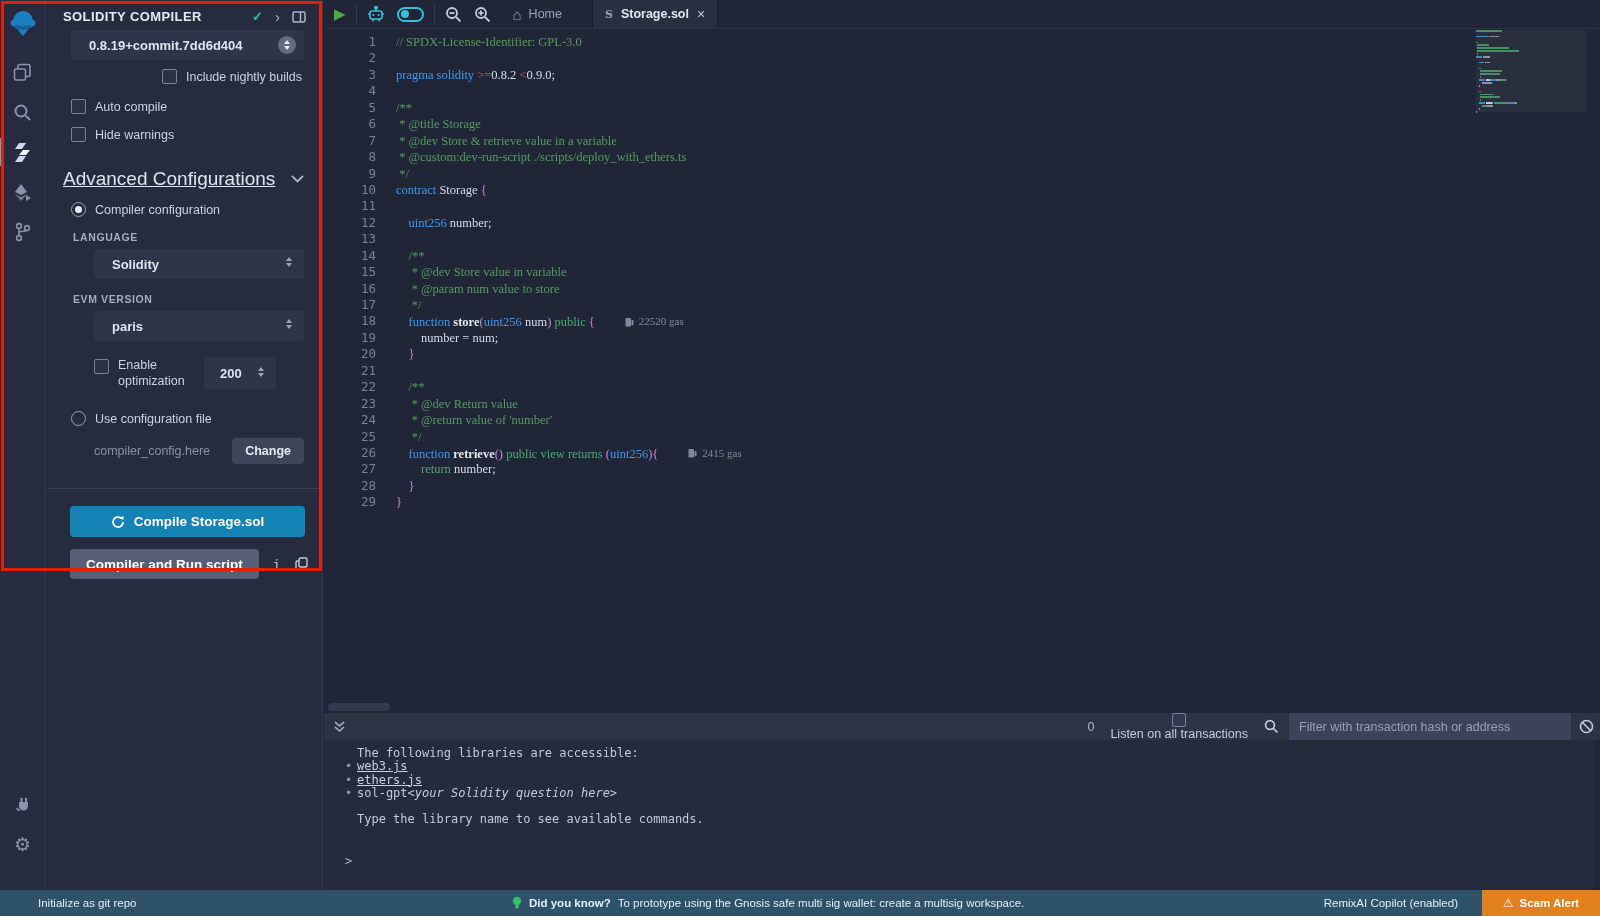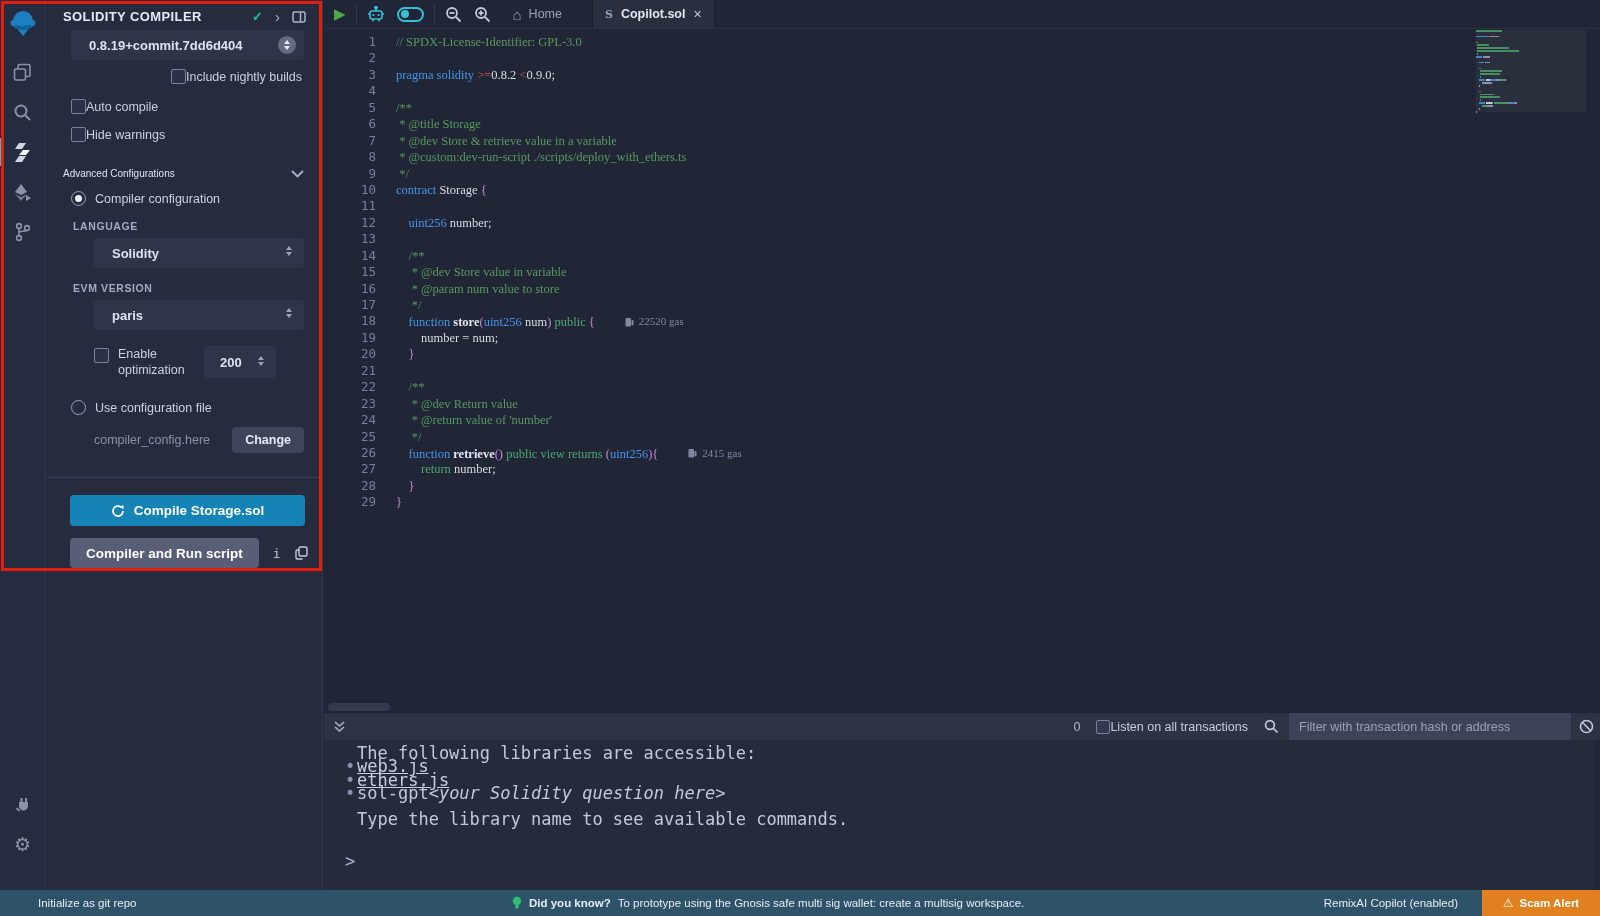--- a/index.html
+++ b/index.html
@@ -27,26 +27,26 @@
   .plus-glyph { color:#c3c9d8; font-size:15px; cursor:pointer; }
   .select-box { position:relative; margin:2px 18px 0 24px; height:30px; background:#2f3549; border-radius:4px; display:flex; align-items:center; padding:0 30px 0 18px; cursor:pointer; }
   .select-box .val { font-size:13px; color:#dfe3ee; font-weight:bold; }
   .sel-circle { position:absolute; right:8px; top:6px; width:18px; height:18px; border-radius:50%; background:#646b80; display:flex; flex-direction:column; align-items:center; justify-content:center; }
   .tri { width:0; height:0; border-left:3.5px solid transparent; border-right:3.5px solid transparent; }
   .tri.up { border-bottom:4px solid #e8ecf5; margin-bottom:2px; }
   .tri.dn { border-top:4px solid #e8ecf5; }
   .sel-arrows { position:absolute; right:12px; top:8px; display:flex; flex-direction:column; align-items:center; }
   .sel-arrows .tri.up { border-bottom-color:#9aa2b8; }
   .sel-arrows .tri.dn { border-top-color:#9aa2b8; }
-  .chkrow { display:flex; align-items:center; padding-left:24px; margin-top:13px; }
+  .chkrow { display:flex; align-items:center; gap:9px; padding-left:24px; margin-top:13px; }
   .chkrow.right { justify-content:flex-end; padding-right:20px; margin-top:9px; }
   .checkbox { width:15px; height:15px; border:1px solid #7a8299; border-radius:2px; background:#2c3245; cursor:pointer; flex:none; }
   .chk-label { font-size:12.5px; color:#ccd1e0; cursor:pointer; }
   .adv-head { display:flex; align-items:center; padding:0 18px 0 16px; margin-top:26px; cursor:pointer; }
-  .adv-title { flex:1; font-size:10px; color:#dfe3ee; }
+  .adv-title { flex:1; font-size:19px; color:#dfe3ee;text-decoration:underline; }
   .radiorow { display:flex; align-items:center; gap:9px; padding-left:24px; margin-top:12px; cursor:pointer; }
   .radio { width:15px; height:15px; border-radius:50%; border:1px solid #9aa2b8; background:transparent; position:relative; flex:none; }
   .radio.sel::after { content:""; position:absolute; left:3px; top:3px; width:7px; height:7px; border-radius:50%; background:#e8ecf5; }
   .sub { padding-left:26px; }
   .field-label { font-size:10.5px; color:#a3abc2; letter-spacing:.6px; font-weight:bold; margin-top:14px; }
   .select-box.sub-sel { margin:6px 18px 0 47px; }
   .opt-row { display:flex; align-items:flex-start; margin-top:16px; padding-left:47px; padding-right:20px; }
   .opt-label { font-size:12.5px; color:#ccd1e0; line-height:16px; margin-left:9px; flex:1; }
   .num-input { position:relative; width:72px; height:32px; background:#2f3549; border-radius:4px; display:flex; align-items:center; padding-left:16px; }
   .num-input .val { font-size:13px; color:#dfe3ee; font-weight:bold; }
@@ -89,27 +89,27 @@
   .mm-slider { position:absolute; left:0; right:0; top:0; height:82px; background:rgba(255,255,255,.045); }
   .mm-line { height:2px; margin-bottom:.9px; display:flex; }
   .mm-seg { height:1.6px; }
   .hscroll-thumb { position:absolute; left:4px; bottom:2px; width:62px; height:8px; background:#343a4d; border-radius:4px; }
 
   
   .term-bar { position:absolute; left:324px; top:713px; right:0; height:27px; background:#2e3344; display:flex; align-items:center; padding:0 6px 0 10px; }
   .term-expand { color:#aab2c8; display:flex; flex-direction:column; line-height:5px; cursor:pointer; margin-right:8px; }
   .term-bar .spacer { flex:1; }
   .tx-count { color:#b3b9c9; font-size:12.5px; margin-right:16px; }
-  .listen-row { display:flex; align-items:center; margin-right:16px; }
+  .listen-row { display:flex; align-items:center; margin-right:16px;flex-direction:column; }
   .listen-label { color:#c8cde0; font-size:12.5px; }
   .term-search-icon { margin-right:10px; cursor:pointer; }
   .filter-input { width:282px; height:27px; background:#3c4257; border:none; color:#dfe3ee; font-size:12.5px; padding:0 10px; font-family:inherit; }
   .filter-input::placeholder { color:#9aa1b5; }
   .clear-icon { margin-left:8px; cursor:pointer; }
-  .terminal { position:absolute; left:324px; top:740px; right:6px; height:150px; background:#262b3c; font-family:"DejaVu Sans Mono",monospace; font-size:17px; line-height:13.3px; color:#c3c9d8; padding:7px 0 0 21px; }
+  .terminal { position:absolute; left:324px; top:740px; right:6px; height:150px; background:#262b3c; font-family:"DejaVu Sans Mono",monospace; font-size:12px; line-height:13.3px; color:#c3c9d8; padding:7px 0 0 21px; }
   .t-line { height:13.3px; display:flex; align-items:center; }
   .t-indent { padding-left:12px; }
   .t-bullet { color:#8a93ab; width:12px; flex:none; }
   .t-link { color:#c8cde0; text-decoration:underline; cursor:pointer; }
   .t-italic { font-style:italic; }
   .t-tip { margin-top:13.3px; }
   .t-prompt { margin-top:28px; color:#aab2c8; }
 
   
   .status-bar { position:absolute; left:0; bottom:0; width:1600px; height:26px; background:#2e5268; display:flex; align-items:center; }
@@ -327,21 +327,21 @@
           <line x1="7" y1="4.5" x2="7" y2="9.5"></line>
       </svg>
     </div>
     <div class="home-item">
       <span class="home-glyph">⌂</span>
       <span>Home</span>
     </div>
     <div style="width:18px;"></div>
     <div class="tab">
       <span class="tab-sol-glyph">S</span>
-      <span class="tab-label">Copilot.sol</span>
+      <span class="tab-label">Storage.sol</span>
       <span class="tab-close">×</span>
     </div>
   </div>
 
   <div class="editor">
     <div class="code-wrap" id="code-wrap"><div class="code-line"><span class="gutter-num">1</span><span class="line-text"><span class="s-c">// SPDX-License-Identifier: GPL-3.0</span></span></div><div class="code-line"><span class="gutter-num">2</span><span class="line-text"></span></div><div class="code-line"><span class="gutter-num">3</span><span class="line-text"><span class="s-k">pragma solidity </span><span class="s-o">&gt;=</span><span class="s-w">0.8.2 </span><span class="s-o">&lt;</span><span class="s-w">0.9.0;</span></span></div><div class="code-line"><span class="gutter-num">4</span><span class="line-text"></span></div><div class="code-line"><span class="gutter-num">5</span><span class="line-text"><span class="s-c">/**</span></span></div><div class="code-line"><span class="gutter-num">6</span><span class="line-text"><span class="s-c"> * @title Storage</span></span></div><div class="code-line"><span class="gutter-num">7</span><span class="line-text"><span class="s-c"> * @dev Store &amp; retrieve value in a variable</span></span></div><div class="code-line"><span class="gutter-num">8</span><span class="line-text"><span class="s-c"> * @custom:dev-run-script ./scripts/deploy_with_ethers.ts</span></span></div><div class="code-line"><span class="gutter-num">9</span><span class="line-text"><span class="s-c"> */</span></span></div><div class="code-line"><span class="gutter-num">10</span><span class="line-text"><span class="s-k">contract</span><span class="s-w"> Storage </span><span class="s-p">{</span></span></div><div class="code-line"><span class="gutter-num">11</span><span class="line-text"></span></div><div class="code-line"><span class="gutter-num">12</span><span class="line-text"><span class="s-w">    </span><span class="s-k">uint256</span><span class="s-w"> number;</span></span></div><div class="code-line"><span class="gutter-num">13</span><span class="line-text"></span></div><div class="code-line"><span class="gutter-num">14</span><span class="line-text"><span class="s-c">    /**</span></span></div><div class="code-line"><span class="gutter-num">15</span><span class="line-text"><span class="s-c">     * @dev Store value in variable</span></span></div><div class="code-line"><span class="gutter-num">16</span><span class="line-text"><span class="s-c">     * @param num value to store</span></span></div><div class="code-line"><span class="gutter-num">17</span><span class="line-text"><span class="s-c">     */</span></span></div><div class="code-line"><span class="gutter-num">18</span><span class="line-text"><span class="s-w">    </span><span class="s-k">function</span><span class="s-b"> store</span><span class="s-p">(</span><span class="s-k">uint256</span><span class="s-w"> num</span><span class="s-p">)</span><span class="s-g"> public </span><span class="s-p">{</span><span class="gas-note"><svg width="9" height="10" viewBox="0 0 9 10" fill="#8089a0">
                 <rect x="0.5" y="1" width="5.5" height="8.5" rx="1"></rect>
                 <rect x="6.5" y="3" width="2" height="5.5" rx="0.8"></rect>
               </svg><span>22520 gas</span></span></span></div><div class="code-line"><span class="gutter-num">19</span><span class="line-text"><span class="s-w">        number = num;</span></span></div><div class="code-line"><span class="gutter-num">20</span><span class="line-text"><span class="s-p">    }</span></span></div><div class="code-line"><span class="gutter-num">21</span><span class="line-text"></span></div><div class="code-line"><span class="gutter-num">22</span><span class="line-text"><span class="s-c">    /**</span></span></div><div class="code-line"><span class="gutter-num">23</span><span class="line-text"><span class="s-c">     * @dev Return value</span></span></div><div class="code-line"><span class="gutter-num">24</span><span class="line-text"><span class="s-c">     * @return value of 'number'</span></span></div><div class="code-line"><span class="gutter-num">25</span><span class="line-text"><span class="s-c">     */</span></span></div><div class="code-line"><span class="gutter-num">26</span><span class="line-text"><span class="s-w">    </span><span class="s-k">function</span><span class="s-b"> retrieve</span><span class="s-p">()</span><span class="s-g"> public view returns </span><span class="s-p">(</span><span class="s-k">uint256</span><span class="s-p">){</span><span class="gas-note"><svg width="9" height="10" viewBox="0 0 9 10" fill="#8089a0">
                 <rect x="0.5" y="1" width="5.5" height="8.5" rx="1"></rect>

